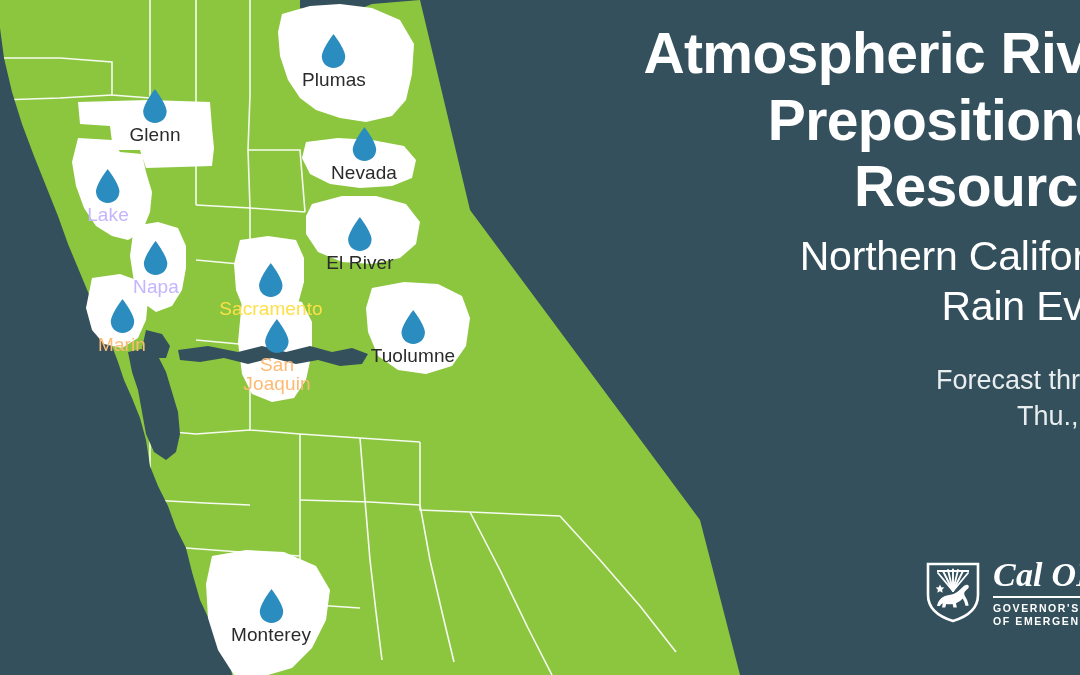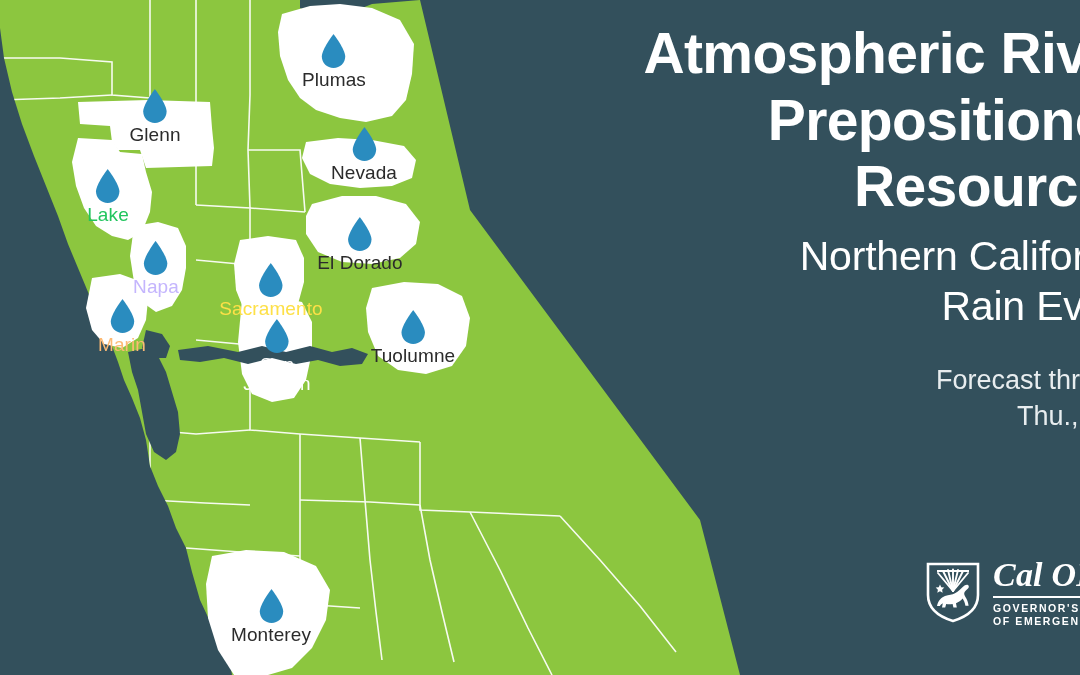--- a/index.html
+++ b/index.html
@@ -289,27 +289,27 @@
         <div class="county-marker" style="left: 364px; top: 126px;">
           <svg class="county-drop" width="27" height="36" viewBox="0 0 27 36">
             <path d="M13.5,1 C13.5,1 25.2,16.2 25.2,23.6 C25.2,30.1 20.0,35 13.5,35 C7.0,35 1.8,30.1 1.8,23.6 C1.8,16.2 13.5,1 13.5,1 Z" fill="#2A8CBF"></path>
           </svg>
           <span class="county-label" style="color: rgb(43, 43, 43);">Nevada</span>
         </div>
         <div class="county-marker" style="left: 108px; top: 168px;">
           <svg class="county-drop" width="27" height="36" viewBox="0 0 27 36">
             <path d="M13.5,1 C13.5,1 25.2,16.2 25.2,23.6 C25.2,30.1 20.0,35 13.5,35 C7.0,35 1.8,30.1 1.8,23.6 C1.8,16.2 13.5,1 13.5,1 Z" fill="#2A8CBF"></path>
           </svg>
-          <span class="county-label" style="color: #22c55e;">Lake</span>
+          <span class="county-label" style="color: #c4b5fd;">Lake</span>
         </div>
         <div class="county-marker" style="left: 360px; top: 216px;">
           <svg class="county-drop" width="27" height="36" viewBox="0 0 27 36">
             <path d="M13.5,1 C13.5,1 25.2,16.2 25.2,23.6 C25.2,30.1 20.0,35 13.5,35 C7.0,35 1.8,30.1 1.8,23.6 C1.8,16.2 13.5,1 13.5,1 Z" fill="#2A8CBF"></path>
           </svg>
-          <span class="county-label" style="color: rgb(43, 43, 43);">El Dorado</span>
+          <span class="county-label" style="color: rgb(43, 43, 43);">El River</span>
         </div>
         <div class="county-marker" style="left: 156px; top: 240px;">
           <svg class="county-drop" width="27" height="36" viewBox="0 0 27 36">
             <path d="M13.5,1 C13.5,1 25.2,16.2 25.2,23.6 C25.2,30.1 20.0,35 13.5,35 C7.0,35 1.8,30.1 1.8,23.6 C1.8,16.2 13.5,1 13.5,1 Z" fill="#2A8CBF"></path>
           </svg>
           <span class="county-label" style="color: #c4b5fd;">Napa</span>
         </div>
         <div class="county-marker" style="left: 271px; top: 262px;">
           <svg class="county-drop" width="27" height="36" viewBox="0 0 27 36">
             <path d="M13.5,1 C13.5,1 25.2,16.2 25.2,23.6 C25.2,30.1 20.0,35 13.5,35 C7.0,35 1.8,30.1 1.8,23.6 C1.8,16.2 13.5,1 13.5,1 Z" fill="#2A8CBF"></path>
@@ -325,21 +325,21 @@
         <div class="county-marker" style="left: 413px; top: 309px;">
           <svg class="county-drop" width="27" height="36" viewBox="0 0 27 36">
             <path d="M13.5,1 C13.5,1 25.2,16.2 25.2,23.6 C25.2,30.1 20.0,35 13.5,35 C7.0,35 1.8,30.1 1.8,23.6 C1.8,16.2 13.5,1 13.5,1 Z" fill="#2A8CBF"></path>
           </svg>
           <span class="county-label" style="color: rgb(43, 43, 43);">Tuolumne</span>
         </div>
         <div class="county-marker" style="left: 277px; top: 318px;">
           <svg class="county-drop" width="27" height="36" viewBox="0 0 27 36">
             <path d="M13.5,1 C13.5,1 25.2,16.2 25.2,23.6 C25.2,30.1 20.0,35 13.5,35 C7.0,35 1.8,30.1 1.8,23.6 C1.8,16.2 13.5,1 13.5,1 Z" fill="#2A8CBF"></path>
           </svg>
-          <span class="county-label" style="color: #ffffff; text-align: center;">San
+          <span class="county-label" style="color: #fdba74; text-align: center;">San
 Joaquin</span>
         </div>
         <div class="county-marker" style="left: 271px; top: 588px;">
           <svg class="county-drop" width="27" height="36" viewBox="0 0 27 36">
             <path d="M13.5,1 C13.5,1 25.2,16.2 25.2,23.6 C25.2,30.1 20.0,35 13.5,35 C7.0,35 1.8,30.1 1.8,23.6 C1.8,16.2 13.5,1 13.5,1 Z" fill="#2A8CBF"></path>
           </svg>
           <span class="county-label" style="color: rgb(43, 43, 43);">Monterey</span>
         </div>
       </div>
   </div>

